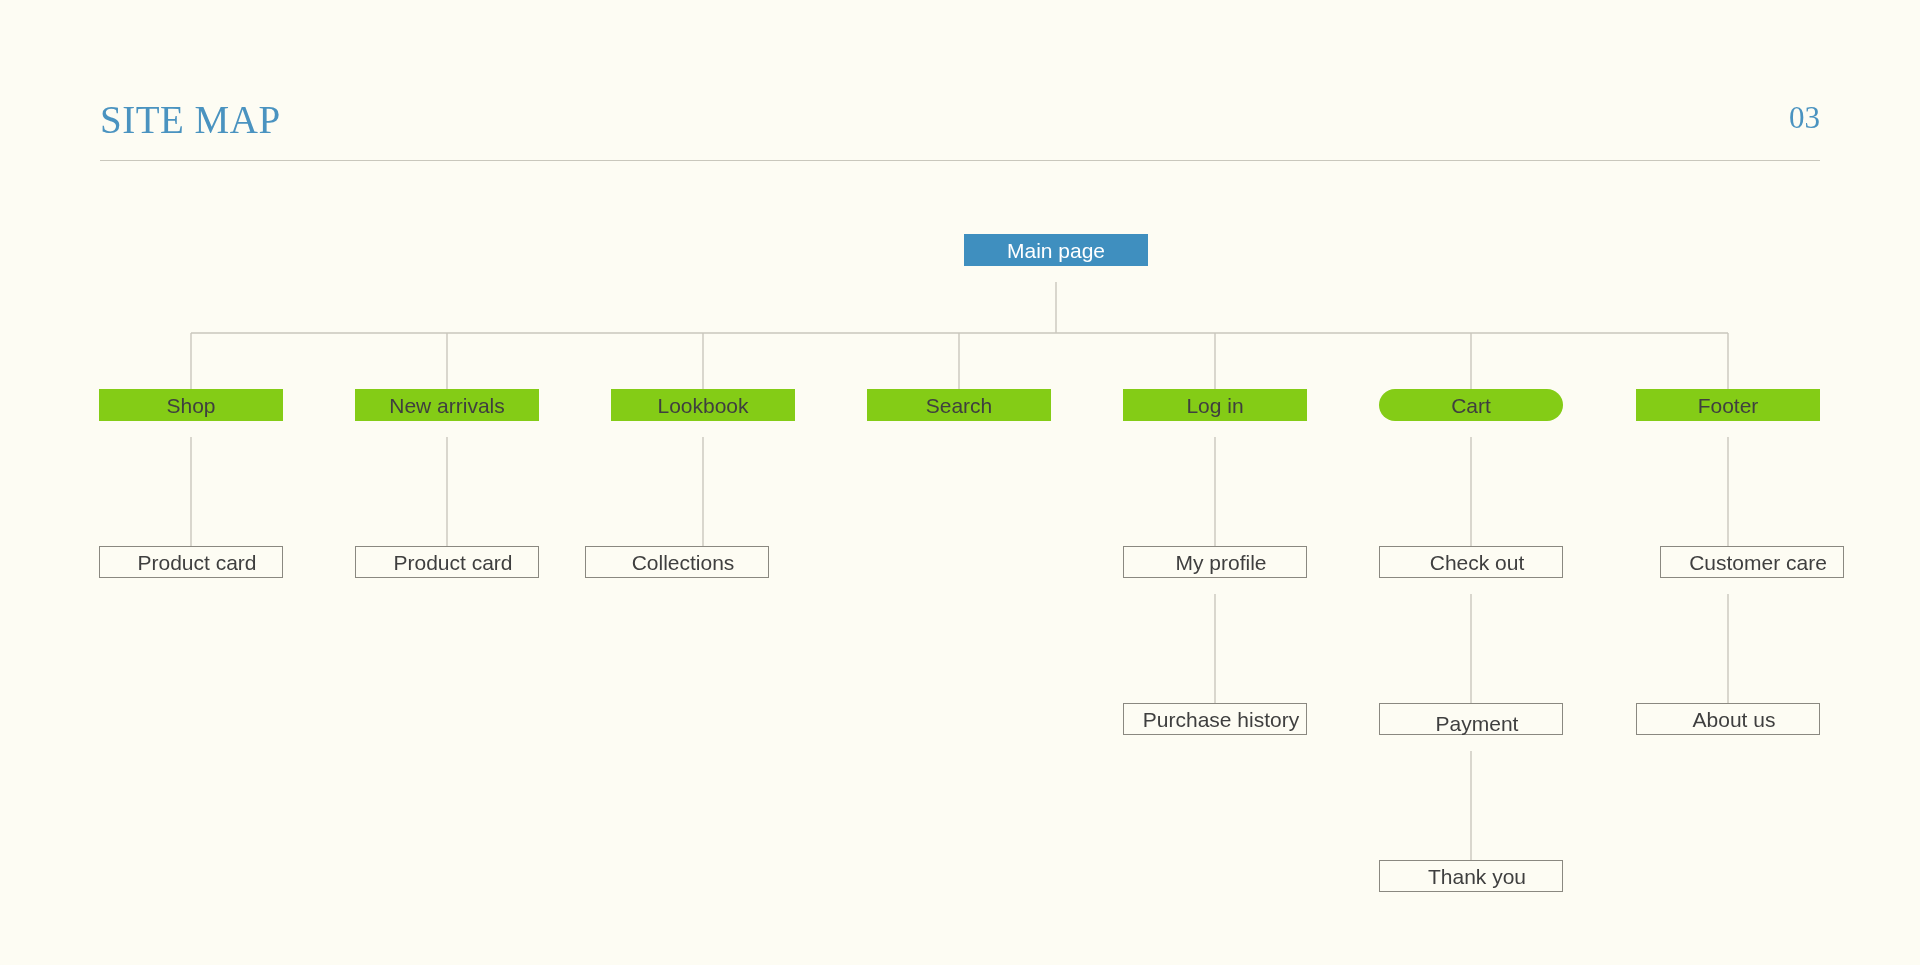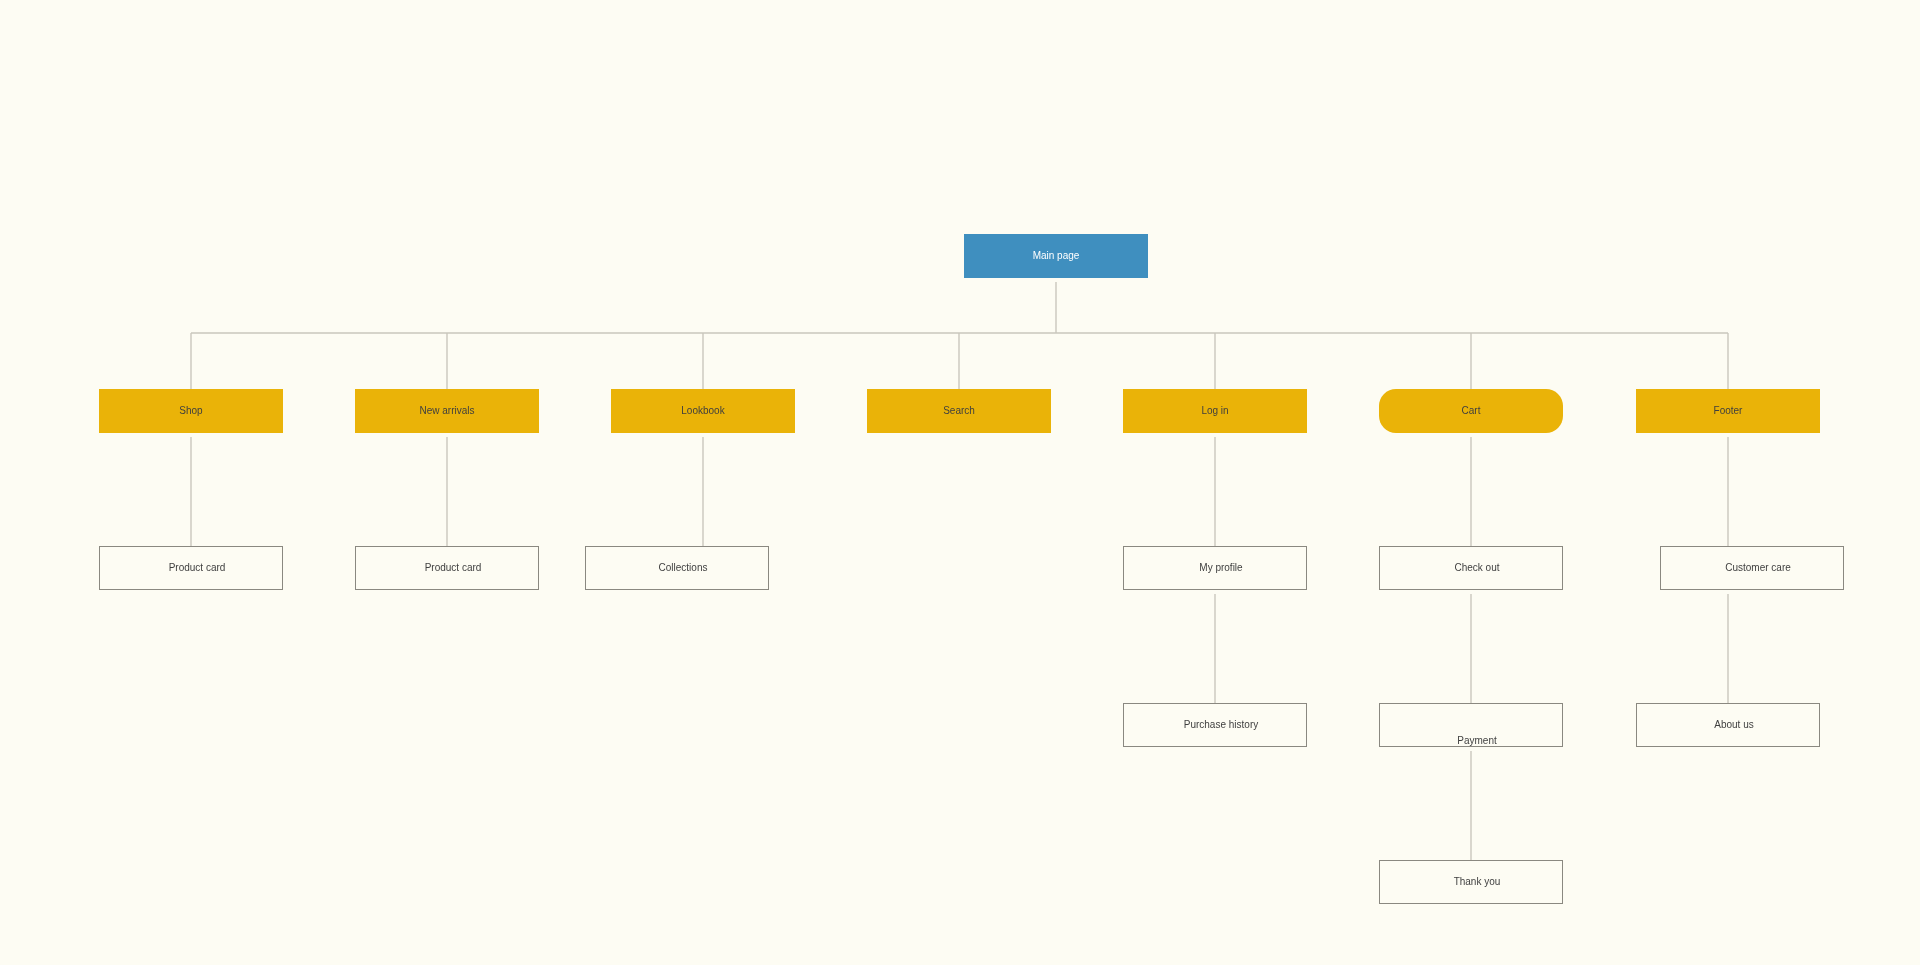--- a/index.html
+++ b/index.html
@@ -74,51 +74,56 @@
     width: 1920px;
     height: 965px;
     pointer-events: none;
   }
 
   
   .node {
     position: absolute;
     box-sizing: border-box;
     width: 184px;
-    height: 44px;
+    height: 32px;
     display: flex;
     align-items: center;
     justify-content: center;
-    font-size: 10px;
+    font-size: 21px;
     line-height: 1;
     white-space: nowrap;
     z-index: 3;
   }
   .node-root {
     background: #3F8FBF;
     color: #FFFFFF;
     border: none;
   }
   .node-section {
-    background: #eab308;
+    background: #84cc16;
     color: #3F3F3F;
     border: none;
   }
   .node-page {
     background: #FDFCF3;
     color: #3F3F3F;
     border: 1px solid #8A8880;
     padding-left: 12px;
   }
 </style>
 </head>
 <body>
 
 <div id="page">
 
+  <div class="header">
+    <div class="header-title">SITE MAP</div>
+    <div class="header-page-number">03</div>
+    <div class="header-rule"></div>
+  </div>
 
   <div class="diagram">
     <svg class="connectors" id="connector-layer" viewBox="0 0 1920 965" width="1920" height="965" xmlns="http://www.w3.org/2000/svg">
         <line x1="1056" y1="282" x2="1056" y2="333" stroke="#C9C7BC" stroke-width="1.4"></line>
         <line x1="191" y1="333" x2="1728" y2="333" stroke="#C9C7BC" stroke-width="1.4"></line>
         <line x1="191" y1="333" x2="191" y2="389" stroke="#C9C7BC" stroke-width="1.4"></line>
         <line x1="191" y1="437" x2="191" y2="546" stroke="#C9C7BC" stroke-width="1.4"></line>
         <line x1="447" y1="333" x2="447" y2="389" stroke="#C9C7BC" stroke-width="1.4"></line>
         <line x1="447" y1="437" x2="447" y2="546" stroke="#C9C7BC" stroke-width="1.4"></line>
         <line x1="703" y1="333" x2="703" y2="389" stroke="#C9C7BC" stroke-width="1.4"></line>

